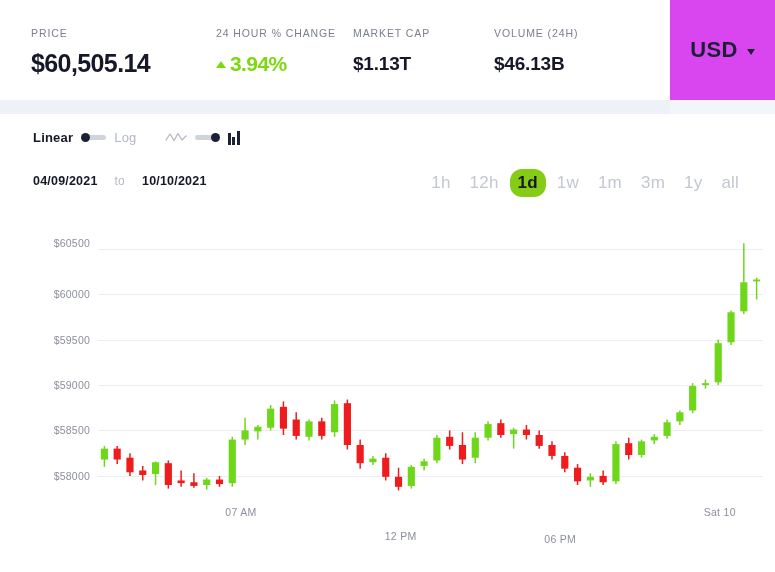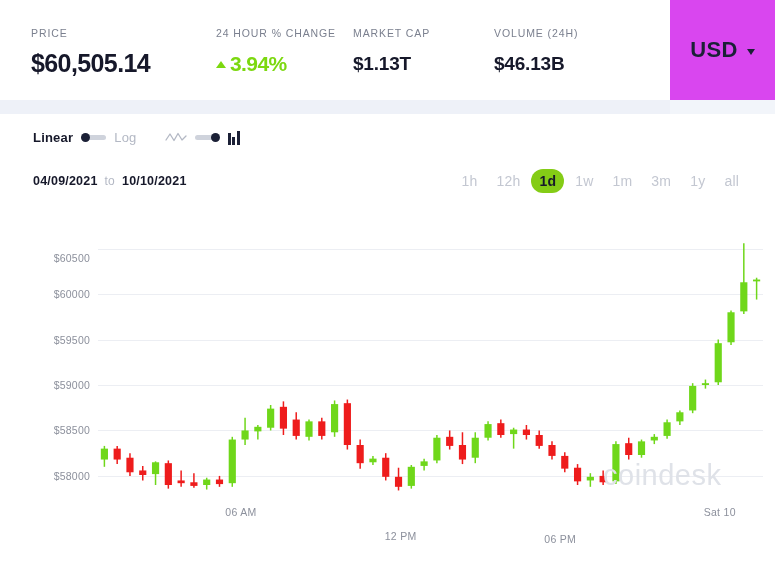--- a/index.html
+++ b/index.html
@@ -171,37 +171,37 @@
   
   .daterow {
     position: absolute;
     left: 33px; top: 60px;
     font-size: 12.5px;
     font-weight: 700;
     color: #16182a;
     letter-spacing: 0.2px;
     display: flex;
     align-items: baseline;
-    gap: 7px;
+    gap: 17px;
   }
   .daterow .to {
     font-weight: 400;
     font-size: 12px;
     color: #b3b8c4;
   }
 
   .ranges {
     position: absolute;
     right: 28px; top: 55px;
     display: flex;
     align-items: center;
     gap: 3px;
   }
   .range-btn {
-    font-size: 14px;
+    font-size: 17px;
     color: #c3c7d1;
     font-weight: 400;
     padding: 4px 8px;
     border-radius: 12px;
     letter-spacing: 0.2px;
   }
   .range-btn.active {
     background: #84cc16;
     color: #16182a;
     font-weight: 700;
@@ -350,22 +350,22 @@
           <div class="gridline" style="top: 225.545px;"></div>
           <div class="gridline" style="top: 180.091px;"></div>
           <div class="gridline" style="top: 134.636px;"></div>
         </div>
       <div class="axis-layer">
           <div class="ylabel" style="top: 361.909px;">$58000</div>
           <div class="ylabel" style="top: 316.455px;">$58500</div>
           <div class="ylabel" style="top: 271px;">$59000</div>
           <div class="ylabel" style="top: 225.545px;">$59500</div>
           <div class="ylabel" style="top: 180.091px;">$60000</div>
-          <div class="ylabel" style="top: 144px;">$60500</div>
-          <div class="xlabel" style="left: 240.975px;">06 AM</div>
+          <div class="ylabel" style="top: 129px;">$60500</div>
+          <div class="xlabel" style="left: 240.975px;">07 AM</div>
           <div class="xlabel" style="left: 400.575px; margin-top: 24px;">12 PM</div>
           <div class="xlabel" style="left: 560.175px; margin-top: 27px;">06 PM</div>
           <div class="xlabel" style="left: 719.775px;">Sat 10</div>
         </div>
       <svg class="candles" width="775" height="458" viewBox="0 0 775 458">
           <g>
             <line x1="104.39423076923077" x2="104.39423076923077" y1="331.9090909090909" y2="352.8181818181818" stroke="#6fd71a" stroke-width="1.5"></line>
             <rect x="100.81346153846154" y="334.6363636363636" width="7.161538461538462" height="10.909090909090935" fill="#6fd71a"></rect>
           </g>
           <g>
@@ -566,17 +566,16 @@
           </g>
           <g>
             <line x1="743.8173076923077" x2="743.8173076923077" y1="129.1818181818182" y2="200.09090909090912" stroke="#6fd71a" stroke-width="1.5"></line>
             <rect x="740.2365384615385" y="168.27272727272725" width="7.161538461538462" height="29.090909090909122" fill="#6fd71a"></rect>
           </g>
           <g>
             <line x1="756.6057692307692" x2="756.6057692307692" y1="163.72727272727275" y2="185.5454545454545" stroke="#6fd71a" stroke-width="1.5"></line>
             <rect x="753.025" y="165.5454545454545" width="7.161538461538462" height="1.8181818181818699" fill="#6fd71a"></rect>
           </g>
         </svg>
-      <div class="watermark">coindesk</div>
     </div>
 
   </div>
 </div>
 
 </body></html>

